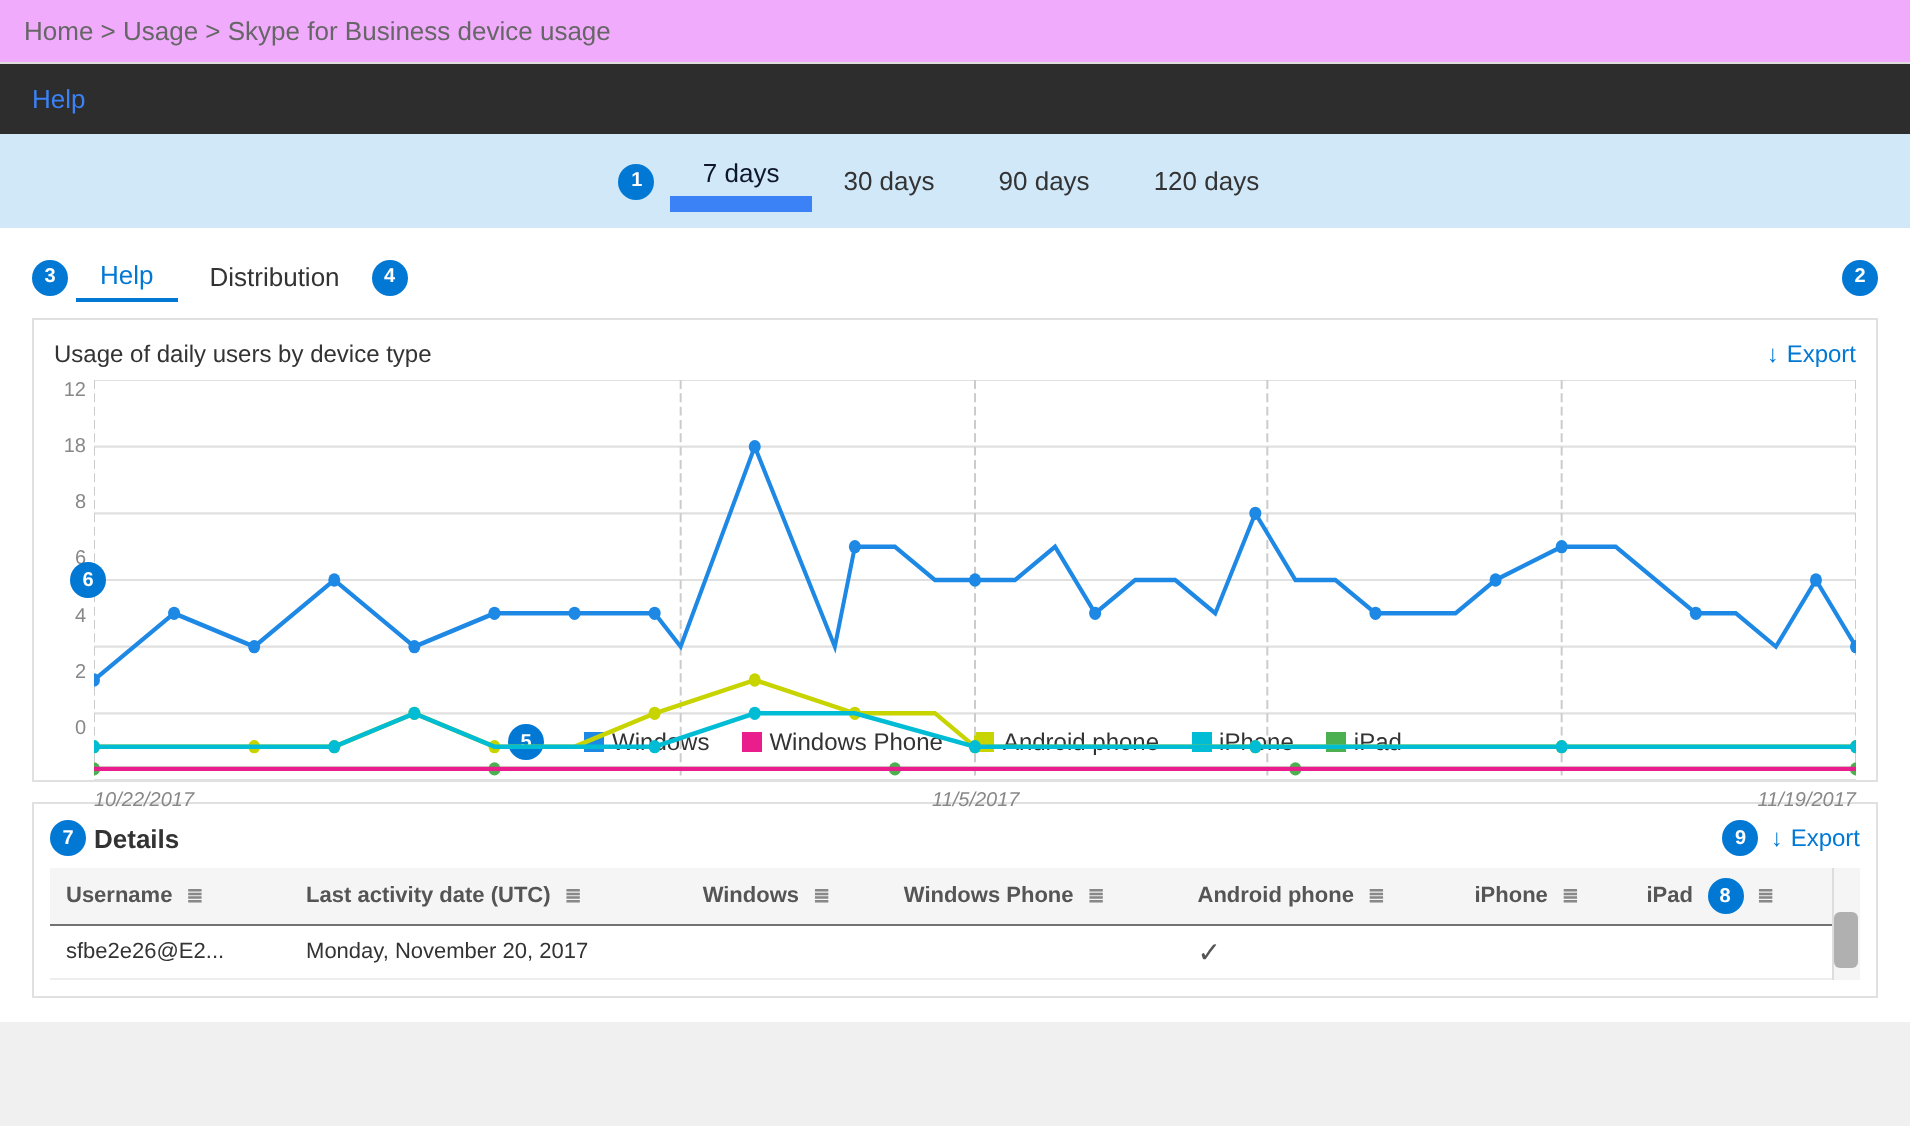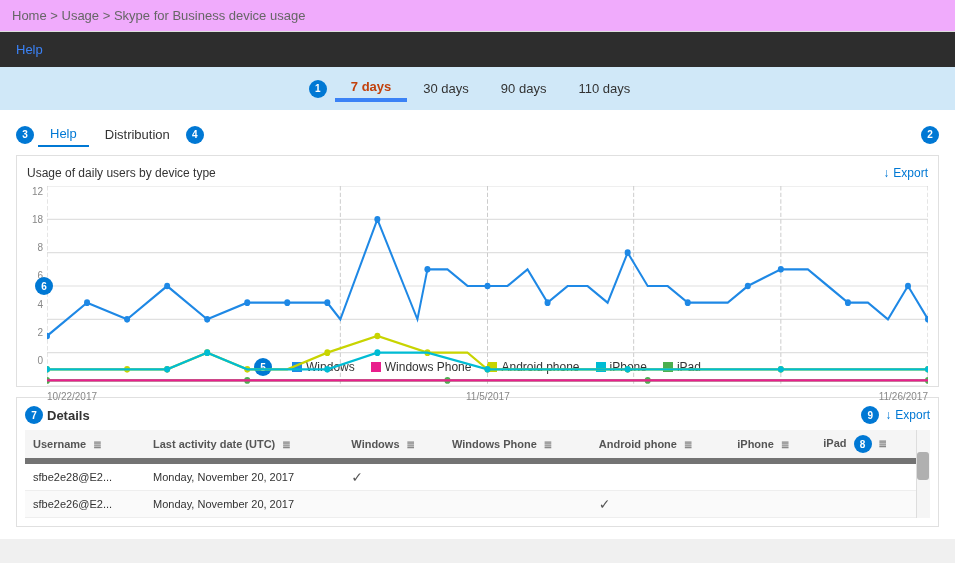--- a/index.html
+++ b/index.html
@@ -8,21 +8,21 @@
     .breadcrumb { background: #f0abfc; padding: 8px 12px; font-size: 13px; color: #0078d4; border-bottom: 1px solid #ddd; }
     .breadcrumb span { color: #666; }
 
     .top-bar { background: #2d2d2d; color: #fff; padding: 10px 16px; display: flex; align-items: center; justify-content: space-between; }
     .top-bar-left { display: flex; align-items: center; gap: 6px; font-size: 13px; }
     .top-bar-right { font-size: 13px; color: #3b82f6; cursor: pointer; }
 
     .time-filter-bar { background: #d0e8f8; padding: 8px 0; display: flex; justify-content: center; align-items: center; gap: 0; }
     .time-badge { background: #0078d4; color: #fff; border-radius: 50%; width: 18px; height: 18px; display: flex; align-items: center; justify-content: center; font-size: 10px; font-weight: bold; margin-right: 8px; }
     .time-btn { padding: 4px 16px; font-size: 13px; cursor: pointer; background: transparent; border: none; color: #333; }
-    .time-btn.active { font-weight: 700; color: #c2410c; border-bottom: 4px solid #3b82f6; }
+    .time-btn.active { font-weight: 400; color: #0f172a; border-bottom: 8px solid #3b82f6; }
 
     .content { background: #fff; margin: 0; padding: 12px 16px; }
 
     .tabs-row { display: flex; align-items: center; justify-content: space-between; margin-bottom: 8px; }
     .tabs-left { display: flex; align-items: center; gap: 4px; }
     .tab-badge { background: #0078d4; color: #fff; border-radius: 50%; width: 18px; height: 18px; display: flex; align-items: center; justify-content: center; font-size: 10px; font-weight: bold; }
     .tab-item { padding: 4px 12px; font-size: 13px; cursor: pointer; color: #0078d4; border-bottom: 2px solid #0078d4; }
     .tab-item.inactive { border-bottom: none; color: #333; }
     .data-as-of { font-size: 11px; color: #555; display: flex; align-items: center; gap: 4px; }
     .data-badge { background: #0078d4; color: #fff; border-radius: 50%; width: 18px; height: 18px; display: flex; align-items: center; justify-content: center; font-size: 10px; font-weight: bold; }
@@ -37,21 +37,21 @@
     .legend-item { display: flex; align-items: center; gap: 4px; }
     .legend-square { width: 10px; height: 10px; }
     .legend-badge { background: #0078d4; color: #fff; border-radius: 50%; width: 18px; height: 18px; display: flex; align-items: center; justify-content: center; font-size: 10px; font-weight: bold; margin-right: 4px; }
 
     .details-section { border: 1px solid #e0e0e0; padding: 8px; }
     .details-header { display: flex; justify-content: space-between; align-items: center; margin-bottom: 6px; }
     .details-title { font-size: 13px; font-weight: 600; display: flex; align-items: center; gap: 4px; }
     .details-badge { background: #0078d4; color: #fff; border-radius: 50%; width: 18px; height: 18px; display: flex; align-items: center; justify-content: center; font-size: 10px; font-weight: bold; }
 
     .table { width: 100%; border-collapse: collapse; font-size: 11px; }
-    .table th { background: #f5f5f5; padding: 5px 8px; text-align: left; border-bottom: 6px solid #737373; font-weight: 600; color: #555; white-space: nowrap; }
+    .table th { background: #f5f5f5; padding: 5px 8px; text-align: left; border-bottom: 1px solid #737373; font-weight: 600; color: #555; white-space: nowrap; }
     .table td { padding: 5px 8px; border-bottom: 1px solid #eee; vertical-align: middle; }
     .table tr:nth-child(even) { background: #fafafa; }
     .col-icon { color: #888; font-size: 10px; cursor: pointer; margin-left: 4px; }
     .checkmark { color: #555; font-size: 14px; }
 
     .badge-num { background: #0078d4; color: #fff; border-radius: 50%; width: 18px; height: 18px; display: inline-flex; align-items: center; justify-content: center; font-size: 10px; font-weight: bold; vertical-align: middle; }
 
     .eight-badge { background: #0078d4; color: #fff; border-radius: 50%; width: 18px; height: 18px; display: flex; align-items: center; justify-content: center; font-size: 10px; font-weight: bold; }
     .nine-badge { background: #0078d4; color: #fff; border-radius: 50%; width: 18px; height: 18px; display: flex; align-items: center; justify-content: center; font-size: 10px; font-weight: bold; }
 
@@ -66,21 +66,21 @@
 
 <div class="top-bar">
   <div class="top-bar-right">Help</div>
 </div>
 
 <div class="time-filter-bar">
   <div class="time-badge">1</div>
   <button class="time-btn active">7 days</button>
   <button class="time-btn">30 days</button>
   <button class="time-btn">90 days</button>
-  <button class="time-btn">110 days</button>
+  <button class="time-btn">120 days</button>
 </div>
 
 <div class="content">
 
   <div class="tabs-row">
     <div class="tabs-left">
       <div class="tab-badge">3</div>
       <div class="tab-item">Help</div>
       <div class="tab-item inactive">Distribution</div>
       <div class="tab-badge">4</div>
@@ -180,24 +180,24 @@
             <polyline fill="none" stroke="#4caf50" stroke-width="2" points="0,175 100,175 200,175 300,175 400,175 500,175 600,175 700,175 800,175 880,175"></polyline>
             <circle cx="0" cy="175" r="3" fill="#4caf50"></circle>
             <circle cx="200" cy="175" r="3" fill="#4caf50"></circle>
             <circle cx="400" cy="175" r="3" fill="#4caf50"></circle>
             <circle cx="600" cy="175" r="3" fill="#4caf50"></circle>
             <circle cx="880" cy="175" r="3" fill="#4caf50"></circle>
 
             <polyline fill="none" stroke="#e91e8c" stroke-width="2" points="0,175 100,175 200,175 300,175 400,175 500,175 600,175 700,175 800,175 880,175"></polyline>
           </svg>
           
-          <div style="display:flex; justify-content:space-between; font-size:10px; color:#888; margin-top:2px;">
+          <div style="display:flex; justify-content:space-between; font-size:10px; color:#888; margin-top:2px;font-style:italic;">
             <span>10/22/2017</span>
             <span>11/5/2017</span>
-            <span>11/26/2017</span>
+            <span>11/19/2017</span>
           </div>
         </div>
       </div>
     </div>
 
     <div class="legend">
       <div class="legend-badge">5</div>
       <div class="legend-item">
         <div class="legend-square" style="background:#1e88e5;"></div>
         <span>Windows</span>
@@ -267,31 +267,20 @@
                   <span class="col-icon">≣</span>
                 </th>
                 <th>
                   <span>iPad</span>
                   <div class="eight-badge" style="display:inline-flex; margin-left:4px; vertical-align:middle;">8</div>
                   <span class="col-icon">≣</span>
                 </th>
               </tr>
             </thead>
             <tbody>
-              <tr>
-                <td>sfbe2e28@E2...</td>
-                <td>
-                  <span>Monday, November 20, 2017</span>
-                </td>
-                <td><span class="checkmark">✓</span></td>
-                <td></td>
-                <td></td>
-                <td></td>
-                <td></td>
-              </tr>
               <tr>
                 <td>sfbe2e26@E2...</td>
                 <td>
                   <span>Monday, November 20, 2017</span>
                 </td>
                 <td></td>
                 <td></td>
                 <td><span class="checkmark">✓</span></td>
                 <td></td>
                 <td></td>

